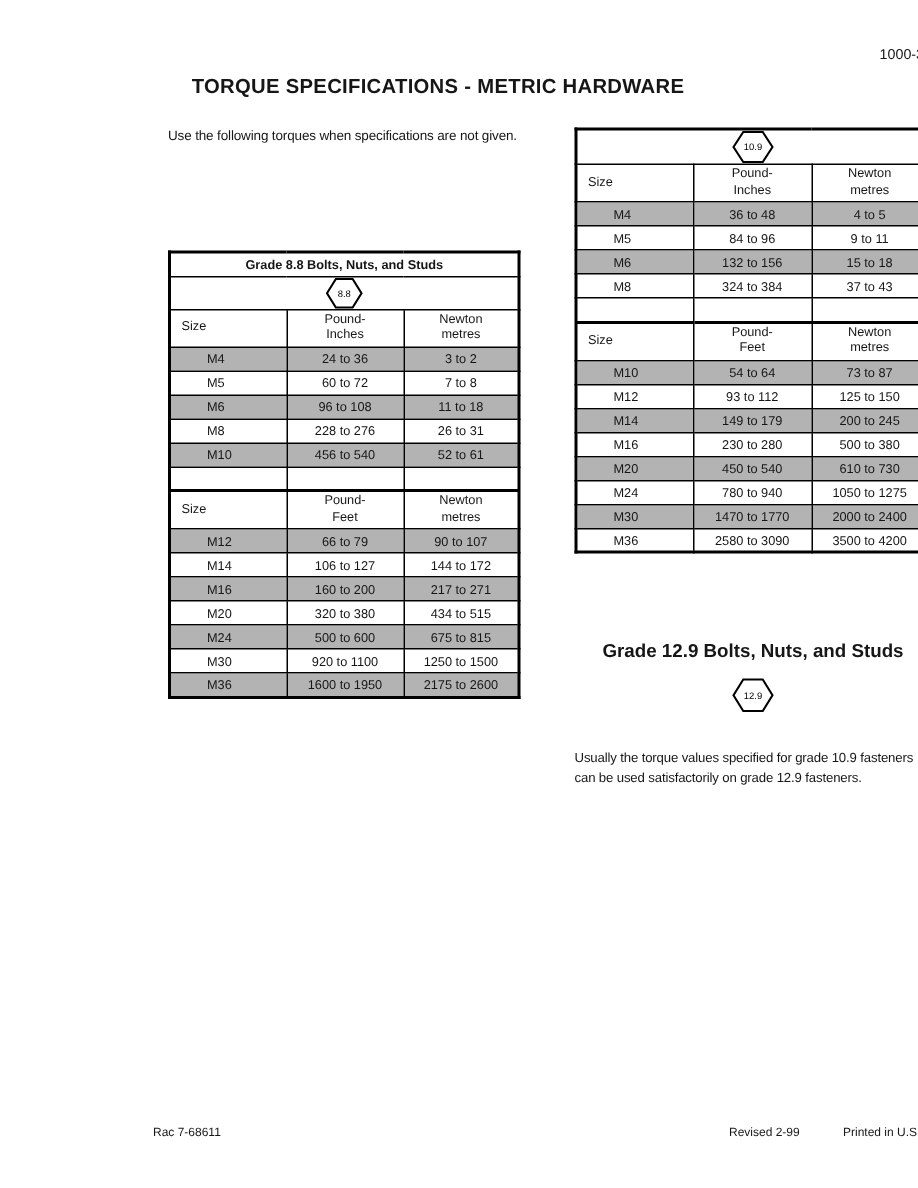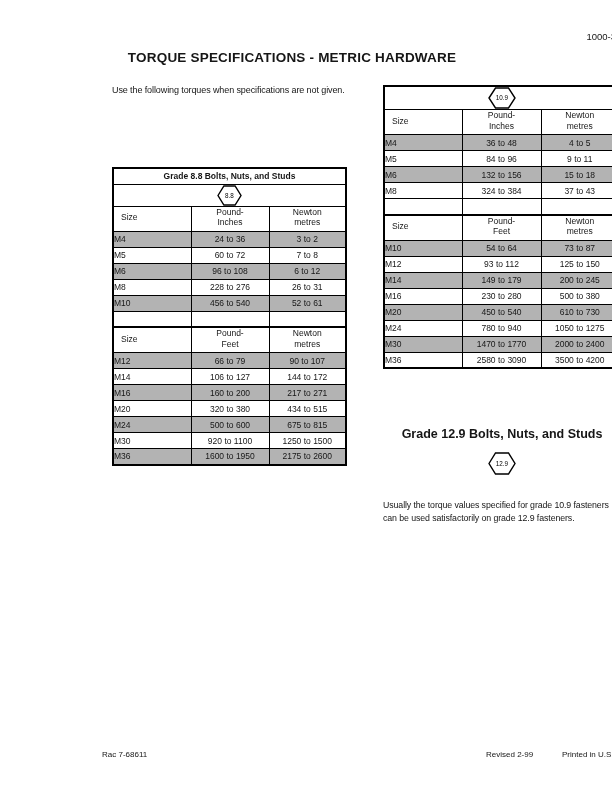--- a/index.html
+++ b/index.html
@@ -51,21 +51,21 @@
   }
   .hex-row td { height: 36px; text-align: center; vertical-align: middle; }
   .head-row td {
     height: 27px; font-size: 8.5px; vertical-align: bottom; padding-bottom: 3px;
   }
   .head-row td.size-h { text-align: left; padding-left: 7px; }
   .head-row td.unit-h { text-align: center; line-height: 10.5px; }
   .head-row.thick td { border-top: 2px solid #000; }
   .spacer-row td { height: 9px; background: #fff; }
   .spec-table tbody td { font-size: 8.5px; height: 16px; vertical-align: middle; }
-  .spec-table tbody td.size { text-align: left; padding-left: 0; }
+  .spec-table tbody td.size { text-align: left; padding-left: 24px; }
   .spec-table tbody td.val  { text-align: center; }
   .spec-table tbody tr.shaded td { background: var(--shade, #b3b3b3); }
   .hex svg, .hex { vertical-align: middle; }
   .hex text { font-size: 6.3px; font-family: "Liberation Sans", sans-serif; fill: #000; }
   .g129-title {
     position: absolute; top: 427px; left: 343px; width: 238px;
     text-align: center; font-weight: bold; font-size: 12.5px;
   }
   .g129-hex {
     position: absolute; top: 452px; left: 343px; width: 238px;
@@ -119,21 +119,21 @@
           <td class="val">3 to 2</td>
         </tr>
         <tr>
           <td class="size">M5</td>
           <td class="val">60 to 72</td>
           <td class="val">7 to 8</td>
         </tr>
         <tr class="shaded">
           <td class="size">M6</td>
           <td class="val">96 to 108</td>
-          <td class="val">6 to 12</td>
+          <td class="val">11 to 18</td>
         </tr>
         <tr>
           <td class="size">M8</td>
           <td class="val">228 to 276</td>
           <td class="val">26 to 31</td>
         </tr>
         <tr class="shaded">
           <td class="size">M10</td>
           <td class="val">456 to 540</td>
           <td class="val">52 to 61</td>

